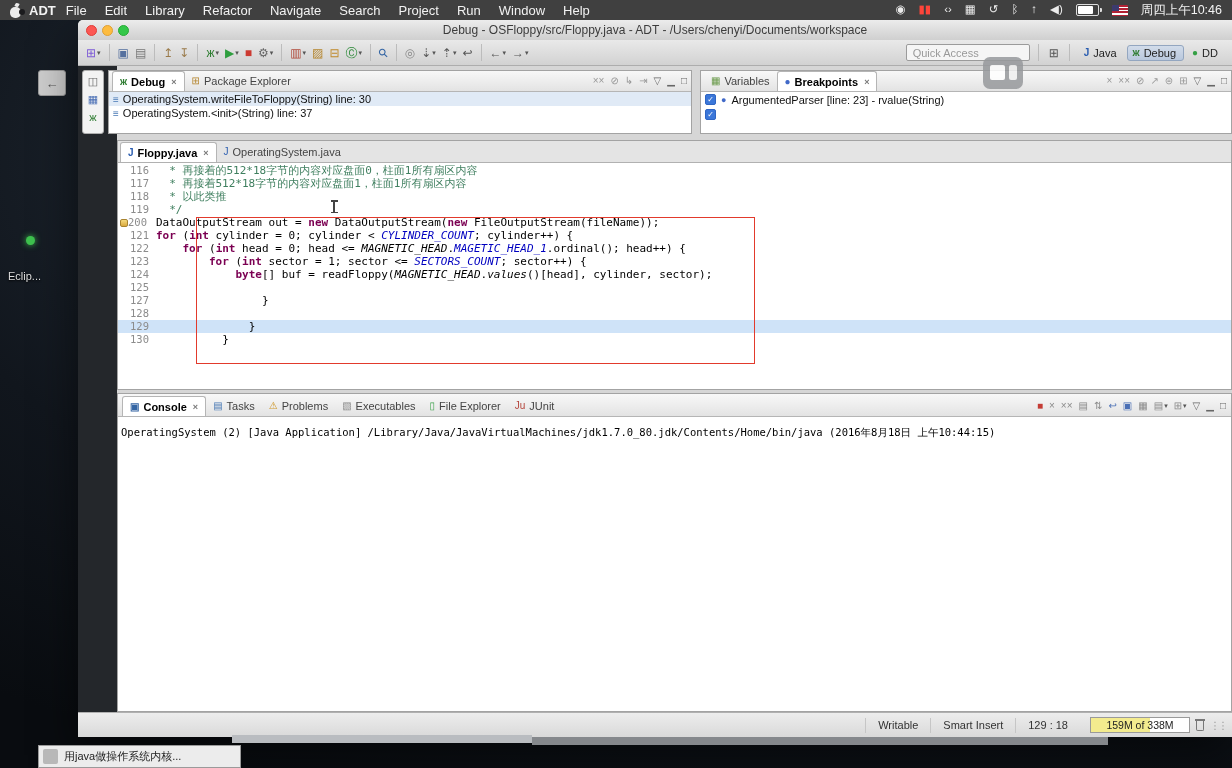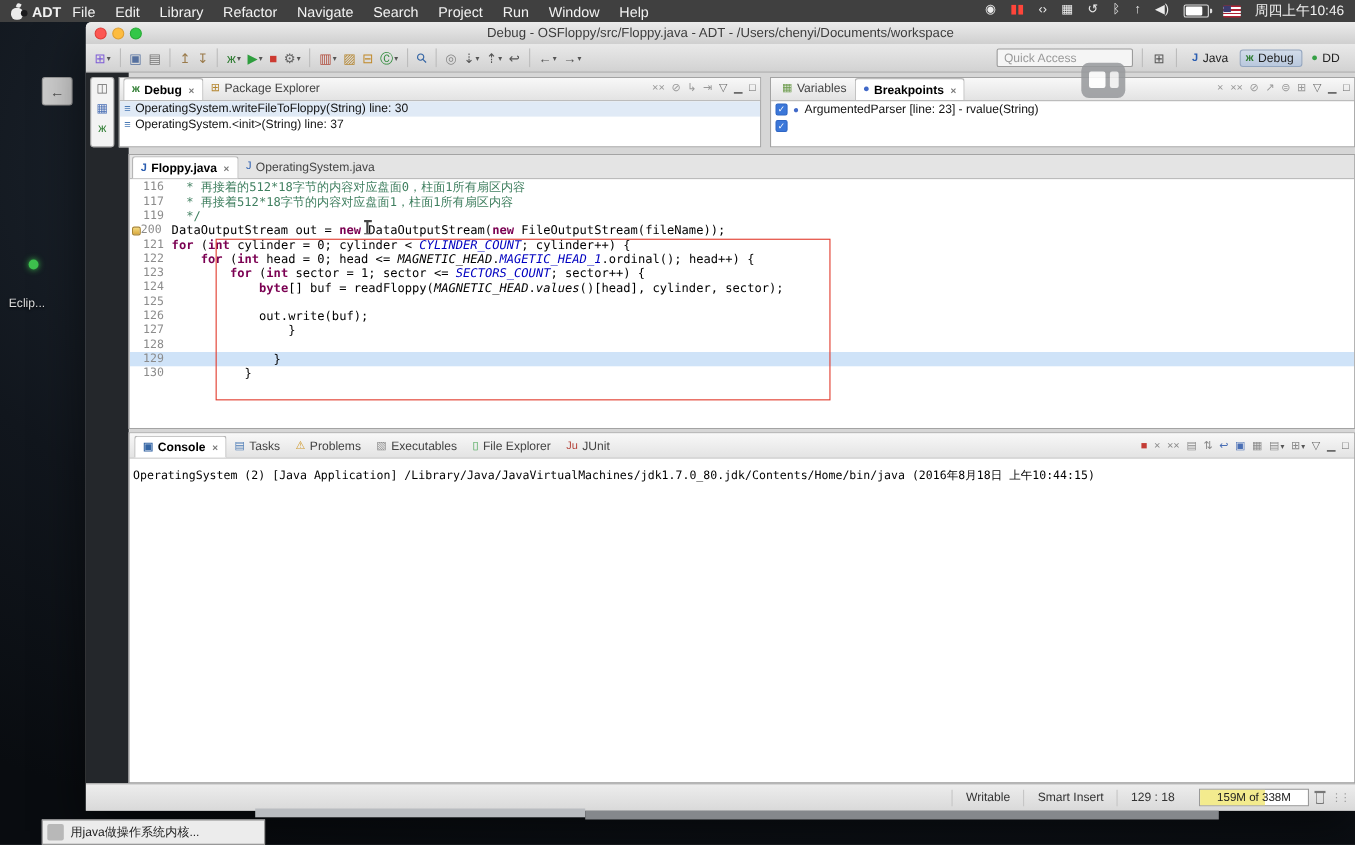--- a/index.html
+++ b/index.html
@@ -468,20 +468,27 @@
           <div class="code-row">
             <span class="gutter">
               <span class="g-icon"></span>
               <span class="g-num">117</span>
             </span>
             <span class="code-text"><span class="tk-comment">  * 再接着512*18字节的内容对应盘面1，柱面1所有扇区内容</span></span>
           </div>
           <div class="code-row">
             <span class="gutter">
               <span class="g-icon"></span>
+              <span class="g-num">118</span>
+            </span>
+            <span class="code-text"><span class="tk-comment">  * 以此类推</span></span>
+          </div>
+          <div class="code-row">
+            <span class="gutter">
+              <span class="g-icon"></span>
               <span class="g-num">119</span>
             </span>
             <span class="code-text"><span class="tk-comment">  */</span></span>
           </div>
           <div class="code-row">
             <span class="gutter">
               <span class="g-icon marker"></span>
               <span class="g-num">200</span>
             </span>
             <span class="code-text"><span class="tk-plain">DataOutputStream out = </span><span class="tk-keyword">new</span><span class="tk-plain"> DataOutputStream(</span><span class="tk-keyword">new</span><span class="tk-plain"> FileOutputStream(fileName));</span></span>
@@ -513,27 +520,20 @@
               <span class="g-num">124</span>
             </span>
             <span class="code-text"><span class="tk-plain">            </span><span class="tk-keyword">byte</span><span class="tk-plain">[] buf = readFloppy(</span><span class="tk-type">MAGNETIC_HEAD</span><span class="tk-plain">.</span><span class="tk-type">values</span><span class="tk-plain">()[head], cylinder, sector);</span></span>
           </div>
           <div class="code-row">
             <span class="gutter">
               <span class="g-icon"></span>
               <span class="g-num">125</span>
             </span>
             <span class="code-text"></span>
-          </div>
-          <div class="code-row">
-            <span class="gutter">
-              <span class="g-icon"></span>
-              <span class="g-num">126</span>
-            </span>
-            <span class="code-text"><span class="tk-plain">            out.write(buf);</span></span>
           </div>
           <div class="code-row">
             <span class="gutter">
               <span class="g-icon"></span>
               <span class="g-num">127</span>
             </span>
             <span class="code-text"><span class="tk-plain">                }</span></span>
           </div>
           <div class="code-row">
             <span class="gutter">

